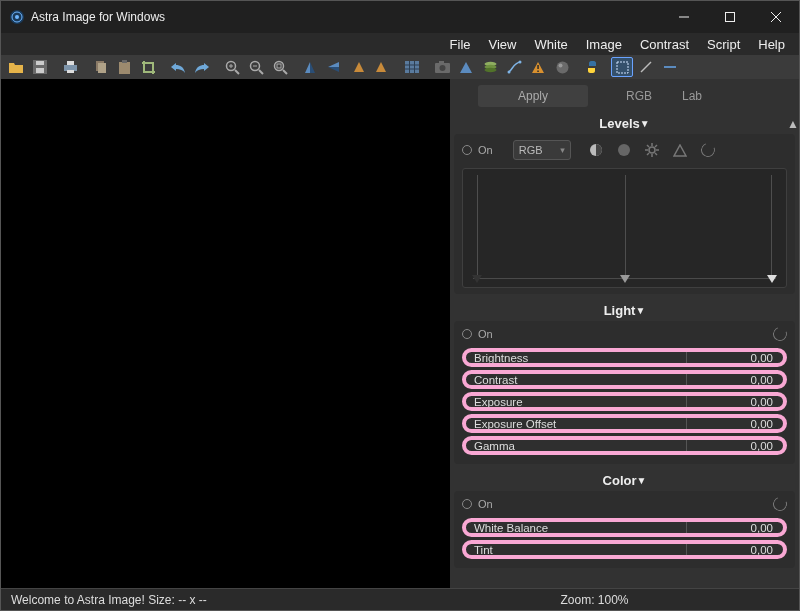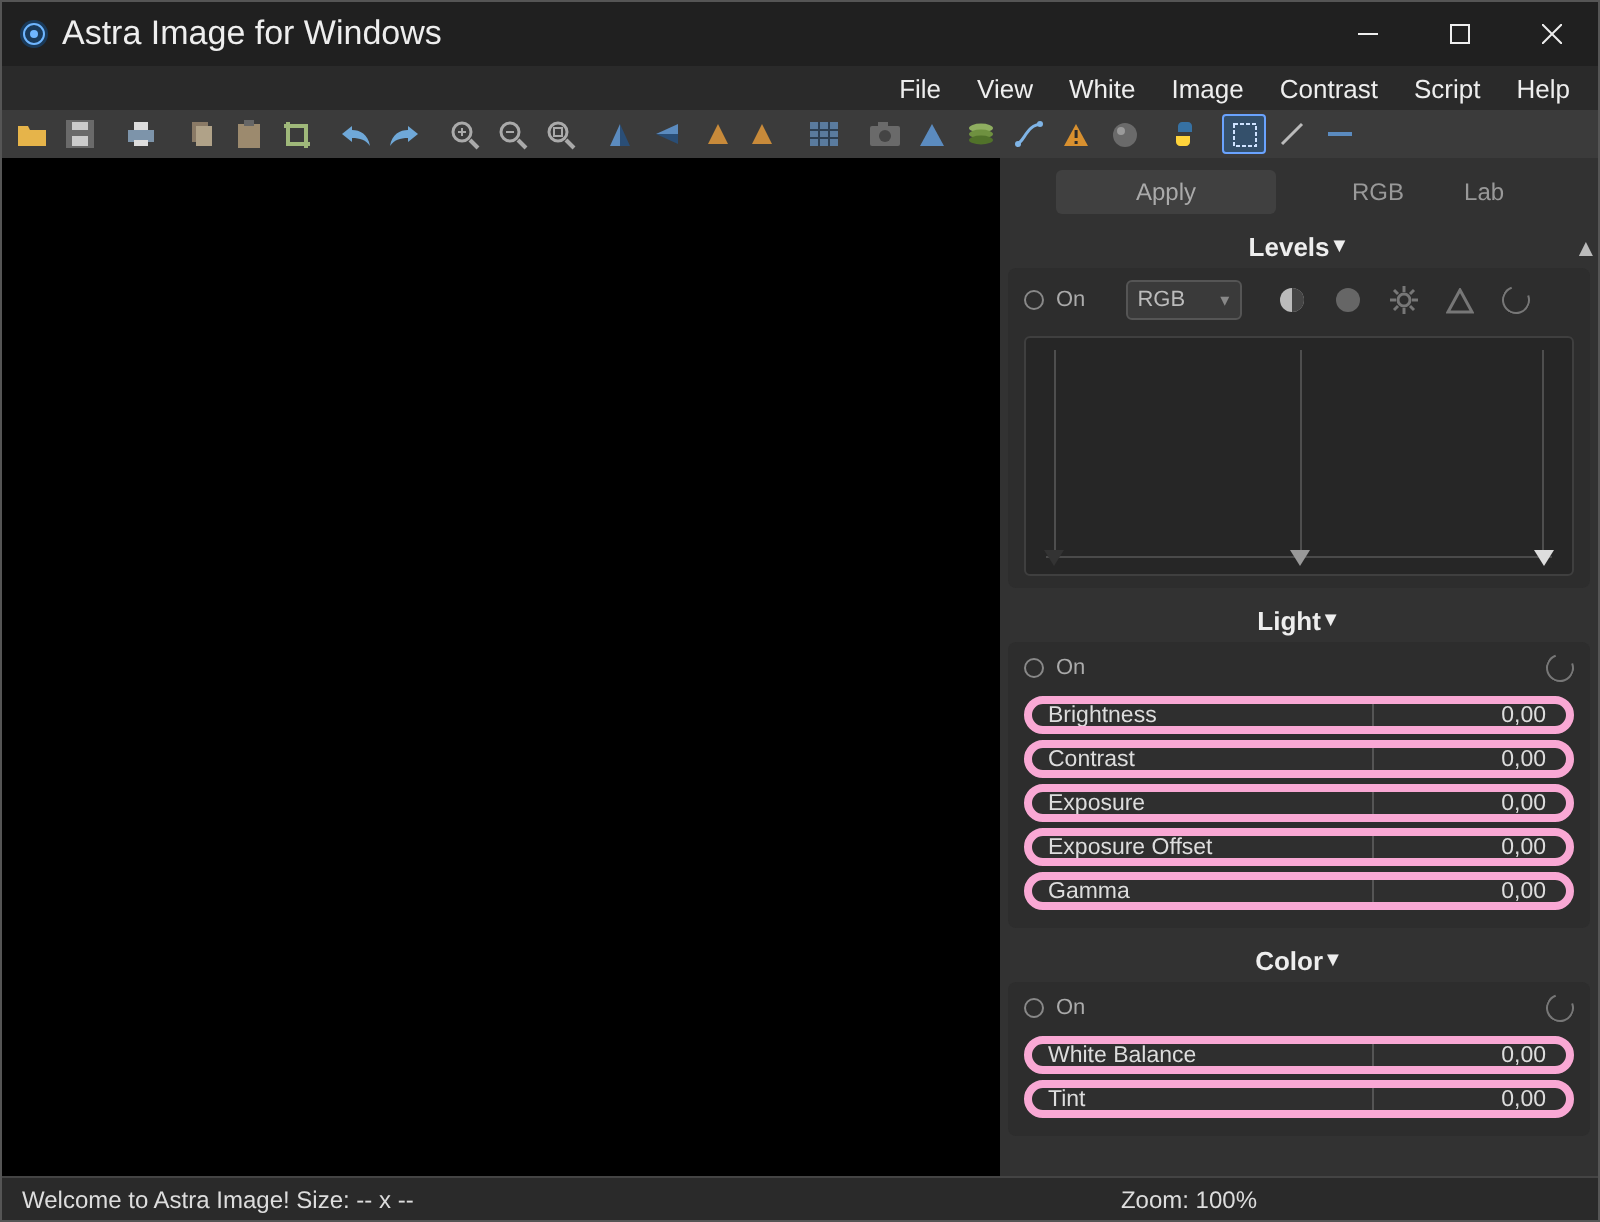--- a/index.html
+++ b/index.html
@@ -1,36 +1,36 @@
 <!DOCTYPE html>
 <html><head>
 <meta charset="utf-8">
 <style>
   * { box-sizing: border-box; margin: 0; padding: 0; font-family: "Segoe UI", Arial, sans-serif; }
   body { background:#171717; width:800px; height:611px; overflow:hidden; color:#ddd; font-size:12px;}
   .window { width:800px; height:611px; background:#2a2a2a; border:1px solid #555; display:flex; flex-direction:column;}
   
   .titlebar { height:32px; background:#202020; display:flex; align-items:center; justify-content:space-between; padding-left:8px;}
   .titlebar-left { display:flex; align-items:center; gap:6px;}
-  .titlebar-title { font-size:17px; color:#eee;}
+  .titlebar-title { font-size:12px; color:#eee;}
   .titlebar-controls { display:flex;}
   .tb-btn { width:46px; height:32px; display:flex; align-items:center; justify-content:center; color:#eee;}
   .app-icon { width:16px; height:16px; }
   
   .menubar { height:22px; background:#2a2a2a; display:flex; align-items:center; padding:0 6px; gap:2px; color:#eee; font-size:13px;justify-content:flex-end;}
   .menu-item { padding:2px 8px; }
   
   .toolbar { height:24px; background:#3b3b3b; display:flex; align-items:center; padding:0 4px; gap:2px;}
   .tool { width:22px; height:20px; display:flex; align-items:center; justify-content:center; border-radius:2px;}
   .tool.selected { border:1px solid #6aa3ff; background:#34506b;}
   .tool-sep { width:4px; }
   
   .main { flex:1; display:flex; min-height:0;}
   .canvas { flex:1; background:#000; border-right:1px solid #000;}
-  .sidepanel { width:299px; background:#323232; display:flex; flex-direction:column; position:relative;}
+  .sidepanel { width:349px; background:#323232; display:flex; flex-direction:column; position:relative;}
   .tabrow { display:flex; align-items:center; gap:6px; padding:6px 8px 4px 28px; }
   .apply-btn { width:110px; height:22px; background:#404040; border-radius:3px; display:flex; align-items:center; justify-content:center; color:#aaa; font-size:12px;}
   .tab-lbl { padding:4px 12px; color:#999; font-size:12px;}
   .panels { flex:1; overflow:hidden; position:relative; margin-top:2px;}
   .scroll-up, .scroll-down { position:absolute; right:2px; width:10px; height:10px; color:#bbb;}
   .scroll-up { top:4px;}
   .panel-head { display:flex; align-items:center; justify-content:center; background:#323232; padding:3px 6px 3px 6px; font-size:13px; font-weight:700; color:#eee;}
   .panel-head .tri { font-size:10px;}
   .panel-body { background:#2d2d2d; padding:4px 8px 6px 8px; margin:0 4px 6px 4px; border-radius:4px;}
   .onrow { display:flex; align-items:center; gap:6px; color:#aaa; font-size:11px; padding:2px 0 4px 0;}

